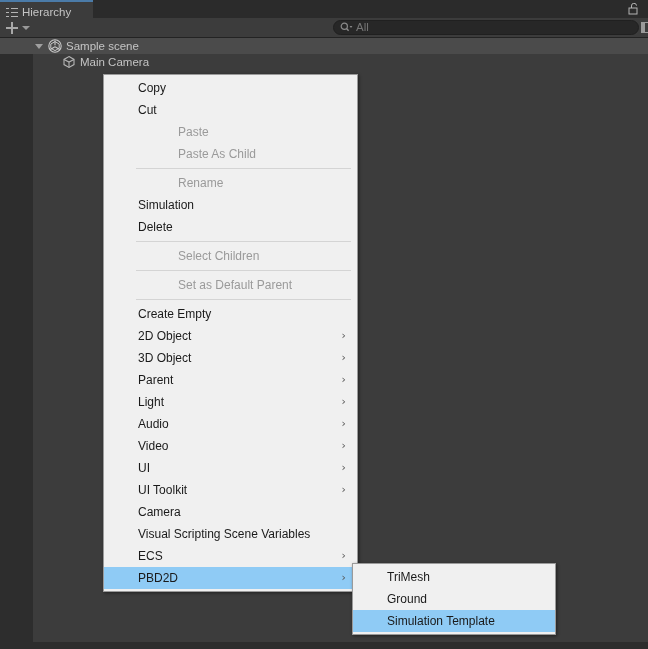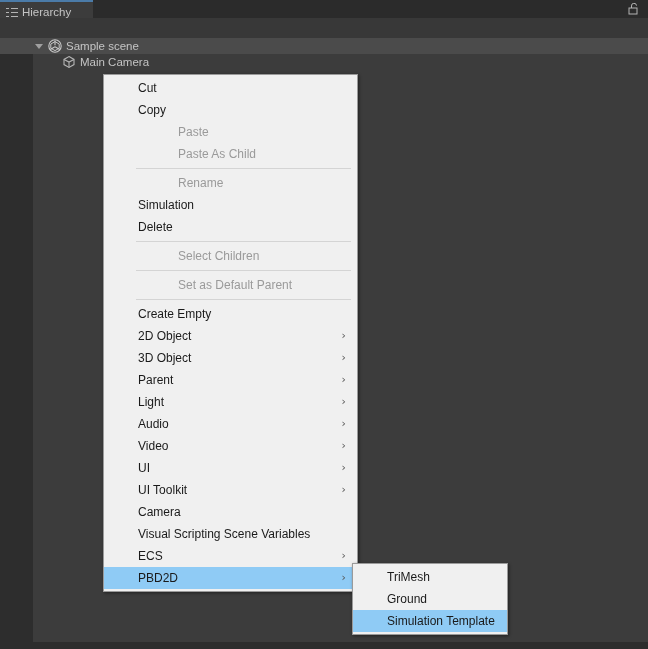--- a/index.html
+++ b/index.html
@@ -178,21 +178,21 @@
     padding: 2px 0;
     font-size: 12px;
     color: #1a1a1a;
   }
   #context-menu {
     left: 103px; top: 74px;
     width: 255px;
   }
   #submenu {
     left: 352px; top: 563px;
-    width: 156px;
+    width: 204px;
   }
   .menu-item {
     position: relative;
     height: 22px;
     line-height: 22px;
     padding-left: 34px;
     padding-right: 26px;
     white-space: nowrap;
     color: #1a1a1a;
   }
@@ -229,20 +229,41 @@
           <i class="l3"></i>
       </span>
       <span>Hierarchy</span>
     </div>
     <svg id="lock-icon" viewBox="0 0 11 12">
       <rect x="1" y="5" width="8" height="6" fill="none" stroke="#b4b4b4" stroke-width="1"></rect>
       <path d="M3.5 5 L3.5 3 A2.2 2.2 0 0 1 8.5 2.6" fill="none" stroke="#b4b4b4" stroke-width="1"></path>
     </svg>
   </div>
 
+  <div id="toolbar">
+    <svg id="add-button" viewBox="0 0 16 16">
+      <rect x="7" y="2" width="2" height="12" fill="#a8a8a8"></rect>
+      <rect x="2" y="7" width="12" height="2" fill="#a8a8a8"></rect>
+    </svg>
+    <div id="add-dropdown-arrow"></div>
+
+    <div id="search-field">
+      <svg id="search-icon" viewBox="0 0 13 11">
+        <circle cx="4.3" cy="4.3" r="3.1" fill="none" stroke="#8a8a8a" stroke-width="1.2"></circle>
+        <line x1="6.5" y1="6.6" x2="8.6" y2="8.8" stroke="#8a8a8a" stroke-width="1.4"></line>
+        <path d="M9.6 4 L12.4 4 L11 6 Z" fill="#8a8a8a"></path>
+      </svg>
+      <span id="search-placeholder">All</span>
+    </div>
+
+    <svg id="search-right-icon" viewBox="0 0 11 13">
+      <rect x="0.5" y="1.5" width="9" height="10" fill="none" stroke="#9a9a9a" stroke-width="1"></rect>
+      <rect x="0.5" y="1.5" width="3.5" height="10" fill="#9a9a9a"></rect>
+    </svg>
+  </div>
 
   <div id="hierarchy-panel">
     <div id="left-gutter"></div>
 
     <div class="tree-row highlighted" style="top:0px;">
       <div class="foldout"></div>
       <svg class="row-icon" style="left:48px;" viewBox="0 0 14 14">
         <circle cx="7" cy="7" r="6.2" fill="none" stroke="#c8c8c8" stroke-width="1.1"></circle>
         <path d="M7 1.4 L7 6.2 M7 7.8 L2.3 10.4 M7 7.8 L11.7 10.4" stroke="#c8c8c8" stroke-width="1.1" fill="none"></path>
         <path d="M7 2.6 L11.2 5 L11.2 9.2 L7 11.6 L2.8 9.2 L2.8 5 Z" fill="none" stroke="#c8c8c8" stroke-width="1"></path>
@@ -256,24 +277,24 @@
         <path d="M2 4.4 L7 7.1 L12 4.4 M7 7.1 L7 12.4" fill="none" stroke="#b4b4b4" stroke-width="1.1"></path>
       </svg>
       <span class="row-label" style="left:80px;">Main Camera</span>
     </div>
   </div>
 
   <div id="bottom-strip"></div>
 
   <div class="ctx-menu" id="context-menu">
     <div class="menu-item">
+      <span>Copy</span>
+    </div>
+    <div class="menu-item">
       <span>Cut</span>
-    </div>
-    <div class="menu-item">
-      <span>Copy</span>
     </div>
     <div class="menu-item disabled">
       <span>Paste</span>
     </div>
     <div class="menu-item disabled">
       <span>Paste As Child</span>
     </div>
 
     <div class="menu-separator"></div>
 

